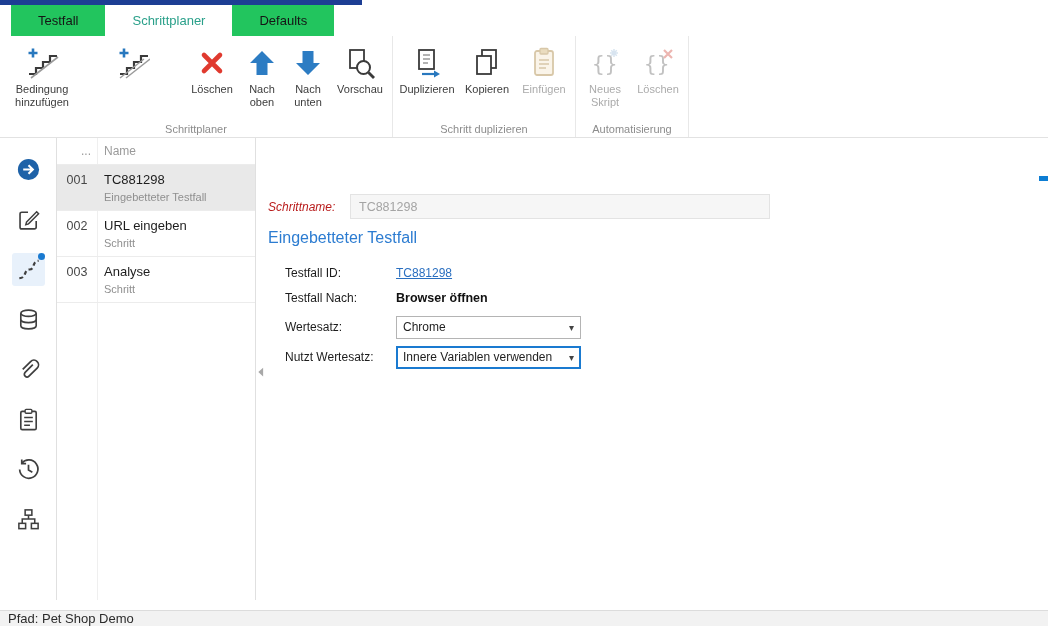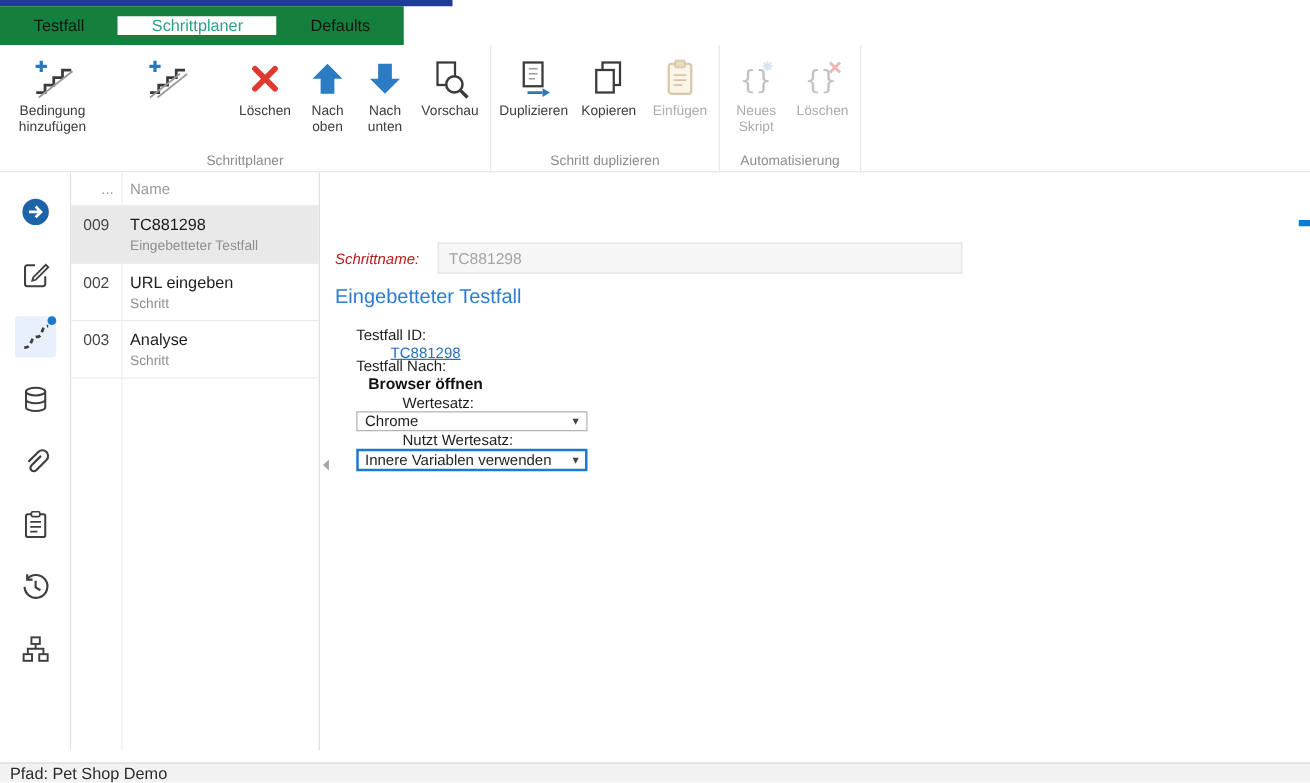--- a/index.html
+++ b/index.html
@@ -3,21 +3,21 @@
 <meta charset="utf-8">
 <style>
   * { box-sizing: border-box; margin: 0; padding: 0; }
   html,body { width:1048px; height:626px; }
   body {
     position: relative; overflow: hidden; background:#fff;
     font-family: "Liberation Sans", sans-serif; font-size: 12px; color:#1f1f1f;
   }
   
   .top-strip { position:absolute; left:0; top:0; width:362px; height:5px; background:#1d3e94; }
-  .tabbar { position:absolute; left:0; top:5px; height:31px; display:flex; background:#15803d;align-items:center; }
+  .tabbar { position:absolute; left:11px; top:5px; height:31px; display:flex; background:#22c55e; }
   .wtab { padding:0 27px; display:flex; align-items:center; font-size:13px; color:#151515; cursor:default; white-space:nowrap; }
   .wtab.active { background:#fff; color:#2aa08a; }
   
   .ribbon { position:absolute; left:0; top:36px; width:1048px; height:102px; background:#fff; border-bottom:1px solid #e2e2e2; display:flex; }
   .rgroup { position:relative; display:flex; align-items:flex-start; padding:2px 3px 16px 3px; border-right:1px solid #e8e8e8; }
   .rgroup-label { position:absolute; left:0; right:0; bottom:2px; text-align:center; font-size:11px; color:#8c8c8c; }
   .rbtn { display:flex; flex-direction:column; align-items:center; padding-top:8px; font-size:11px; line-height:1.18; color:#3c3c3c; text-align:center; cursor:default; }
   .rbtn svg { width:34px; height:34px; margin-bottom:3px; flex:0 0 auto; }
   .rbtn.disabled { color:#ababab; }
   .rbtn.disabled svg { opacity:.55; }
@@ -45,21 +45,21 @@
   .detail-tabs { position:absolute; left:9px; top:12px; display:flex; }
   .dtab { width:181px; height:30px; display:flex; align-items:center; justify-content:center; font-size:13px; cursor:default; }
   .dtab.active { background:#0d7dd3; color:#fff; }
   .dtab.inactive { background:#d4d4d4; color:#333; }
   .tab-accent { position:absolute; right:0; top:38px; width:9px; height:5px; background:#0d7dd3; }
   .schritt-row { position:absolute; left:12px; top:56px; display:flex; align-items:center; }
   .schritt-row .flabel { width:82px; color:#b91c1c;font-style:italic; }
   .schritt-input { width:420px; height:25px; background:#f6f6f6; border:1px solid #e3e3e3; color:#a4a4a4;
                    font-family:"Liberation Sans",sans-serif; font-size:12.5px; padding:0 8px; }
   .section-heading { position:absolute; left:12px; top:91px; font-size:16px; color:#2c7cd1; }
-  .frow { position:absolute; left:29px; display:flex; align-items:center; height:24px;flex-direction:column; }
+  .frow { position:absolute; left:29px; display:flex; align-items:center; height:24px; }
   .frow .flabel { width:111px; color:#1c1c1c; }
   .link { color:#2a6fc0; text-decoration:underline; cursor:pointer; }
   .boldval { font-weight:bold; font-size:12.5px; color:#111; }
   .dropdown { width:185px; height:23px; border:1px solid #b4b4b4; background:#fff; display:flex; align-items:center;
               justify-content:space-between; padding:0 6px; cursor:default; }
   .dropdown.focused { border:2px solid #1a7ad0; padding:0 5px; }
   .dd-caret { color:#444; font-size:10px; padding-left:6px; }
   .collapse-handle { position:absolute; left:1px; top:228px; cursor:pointer; line-height:0; }
   
   .statusbar { position:absolute; left:0; bottom:0; width:1048px; height:16px; background:#f2f2f2; border-top:1px solid #dcdcdc;
@@ -223,21 +223,21 @@
   </div>
 </div>
 
 <div class="steps-panel">
   <div class="steps-vline"></div>
   <div class="step-head">
     <span class="sh-num">...</span>
     <span class="sh-name">Name</span>
   </div>
   <div class="step-row selected">
-    <span class="sr-num">009</span>
+    <span class="sr-num">001</span>
     <span class="sr-body">
       <div class="sr-title">TC881298</div>
       <div class="sr-sub">Eingebetteter Testfall</div>
     </span>
   </div>
   <div class="step-row">
     <span class="sr-num">002</span>
     <span class="sr-body">
       <div class="sr-title">URL eingeben</div>
       <div class="sr-sub">Schritt</div>

